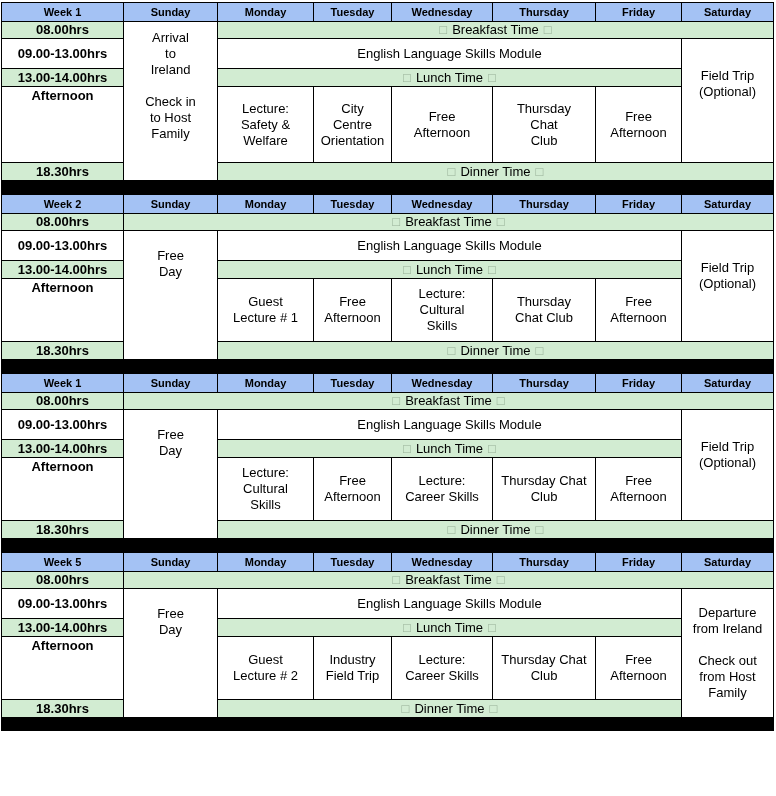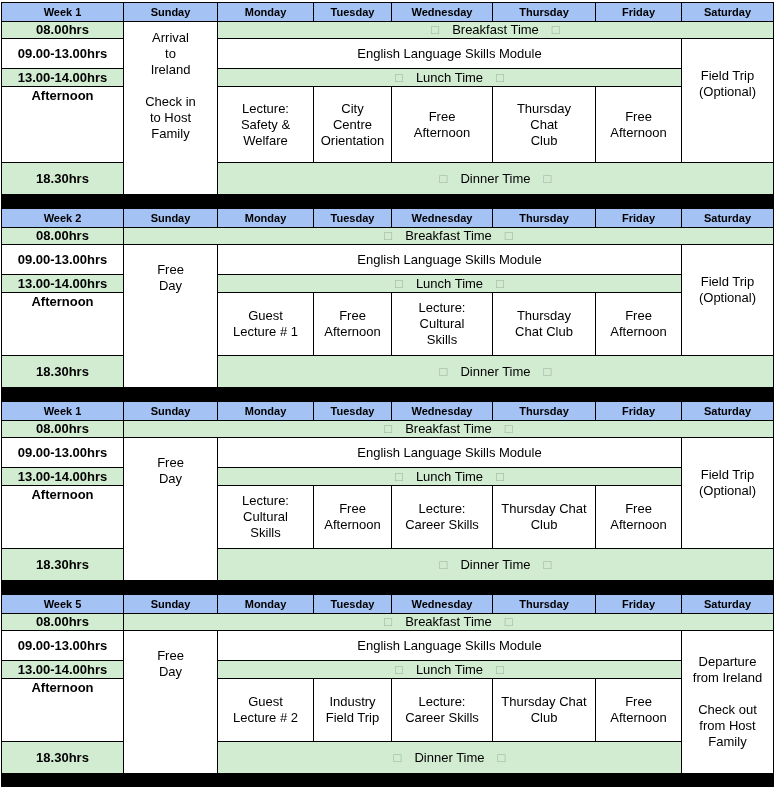--- a/index.html
+++ b/index.html
@@ -31,21 +31,21 @@
     background: #a4c2f4;
     font-weight: bold;
     font-size: 11px;
   }
   tr.r-hdr   { height: 19px; }
   tr.r-bfast { height: 17px; }
   tr.r-morn  { height: 30px; }
   tr.r-lunch { height: 18px; }
   tr.r-aft1  { height: 76px; }
   tr.r-aft   { height: 63px; }
-  tr.r-din   { height: 32px; }
+  tr.r-din   { height: 18px; }
 
   td.time {
     font-weight: bold;
     background: #ffffff;
   }
   td.green { background: #d2ecd2; }
   td.meal  { background: #d2ecd2; }
   td.vtop  { vertical-align: top; padding-top: 1px; }
 
   td.cell  { white-space: pre-line; background: #fff; }
@@ -53,21 +53,21 @@
 
   td.sun-w1   { white-space: pre-line; vertical-align: top; padding-top: 8px; background: #fff; }
   td.sun-free { white-space: pre-line; vertical-align: top; padding-top: 17px; background: #fff; }
   td.sat-top  { white-space: pre-line; vertical-align: top; padding-top: 29px; background: #fff; }
   td.sat-mid  { white-space: pre-line; vertical-align: middle; background: #fff; margin-top: 33px; }
 
   .sq {
     color: #98b098;
     margin: 0 1px;
   }
-  .mlbl { margin: 0 12px; }
+  .mlbl { margin: 0 4px; }
 
   .band {
     width: 773px;
     height: 13px;
     background: #000000;
   }
 </style>
 </head>
 <body>
 

